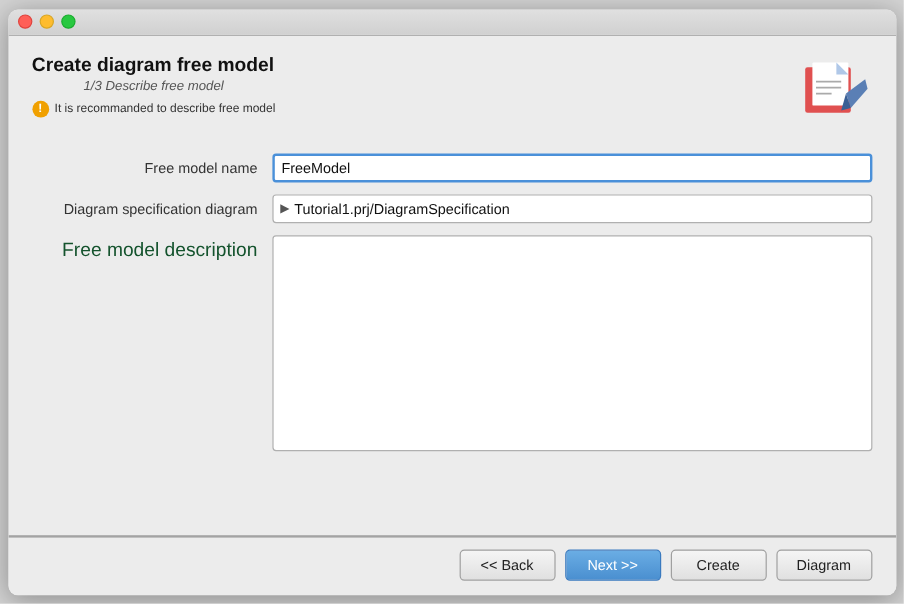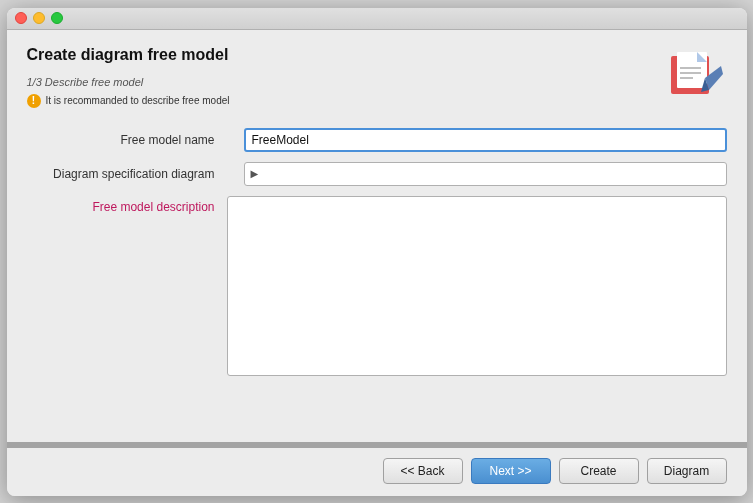--- a/index.html
+++ b/index.html
@@ -73,28 +73,29 @@
 
     .header-left {
       display: flex;
       flex-direction: column;
     }
 
     .dialog-title {
       font-size: 16px;
       font-weight: bold;
       color: #111;
-      margin-bottom: 12px;
+      margin-bottom: 2px;
     }
 
     .step-info {
       font-size: 11px;
       color: #555;
       font-style: italic;
       margin-bottom: 4px;
+      text-align: center;
     }
 
     .warning-row {
       display: flex;
       align-items: center;
       gap: 5px;
       margin-top: 2px;
     }
 
     .warning-icon {
@@ -132,21 +133,20 @@
       flex: 1;
       display: flex;
       flex-direction: column;
       gap: 10px;
       margin-top: 10px;
     }
 
     .form-row {
       display: flex;
       align-items: center;
-      gap: 17px;
     }
 
     .form-label {
       width: 200px;
       text-align: right;
       padding-right: 12px;
       font-size: 12px;
       color: #333;
       flex-shrink: 0;
     }
@@ -184,22 +184,22 @@
 
     .description-label-row {
       display: flex;
       align-items: flex-start;
     }
 
     .description-label {
       width: 200px;
       text-align: right;
       padding-right: 12px;
-      font-size: 12px;
-      color: #be185d;
+      font-size: 16px;
+      color: #14532d;
       flex-shrink: 0;
       padding-top: 4px;
     }
 
     .description-textarea {
       flex: 1;
       height: 180px;
       border: 1px solid #b0b0b0;
       border-radius: 3px;
       padding: 4px 6px;
@@ -209,21 +209,21 @@
       outline: none;
       font-family: inherit;
     }
 
     .footer {
       display: flex;
       justify-content: flex-end;
       align-items: center;
       gap: 8px;
       padding: 10px 20px 12px 20px;
-      border-top: 6px solid #a3a3a3;
+      border-top: 2px solid #a3a3a3;
       background: #ececec;
       flex-shrink: 0;
     }
 
     .btn {
       height: 26px;
       min-width: 80px;
       padding: 0 14px;
       border-radius: 4px;
       font-size: 12px;
@@ -291,20 +291,21 @@
 
       <div class="form-row">
         <label class="form-label">Free model name</label>
         <input class="form-input" type="text" value="FreeModel" style="">
       </div>
 
       <div class="form-row">
         <label class="form-label">Diagram specification diagram</label>
         <div class="folder-field">
           <span class="folder-arrow">▶</span>
+          <span>Tutorial1.prj/DiagramSpecification</span>
         </div>
       </div>
 
       <div class="description-label-row">
         <label class="description-label">Free model description</label>
         <textarea class="description-textarea" style=""></textarea>
       </div>
     </div>
   </div>
 

